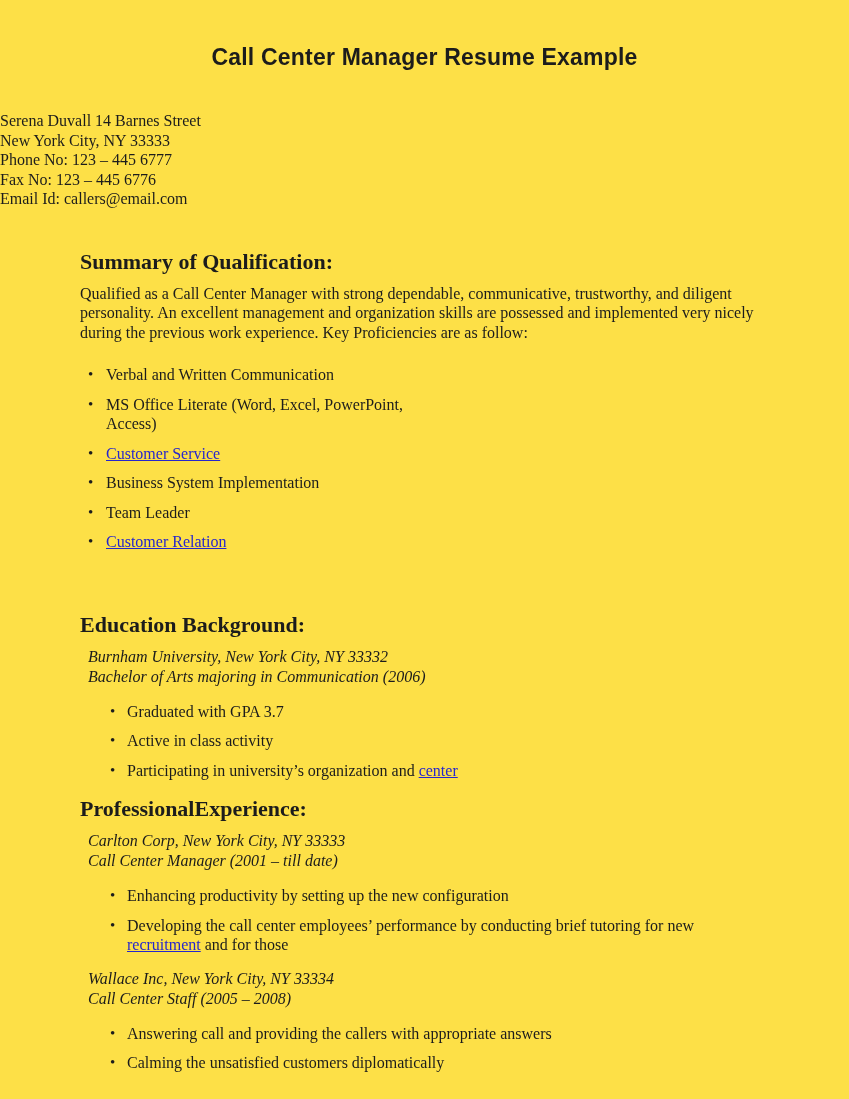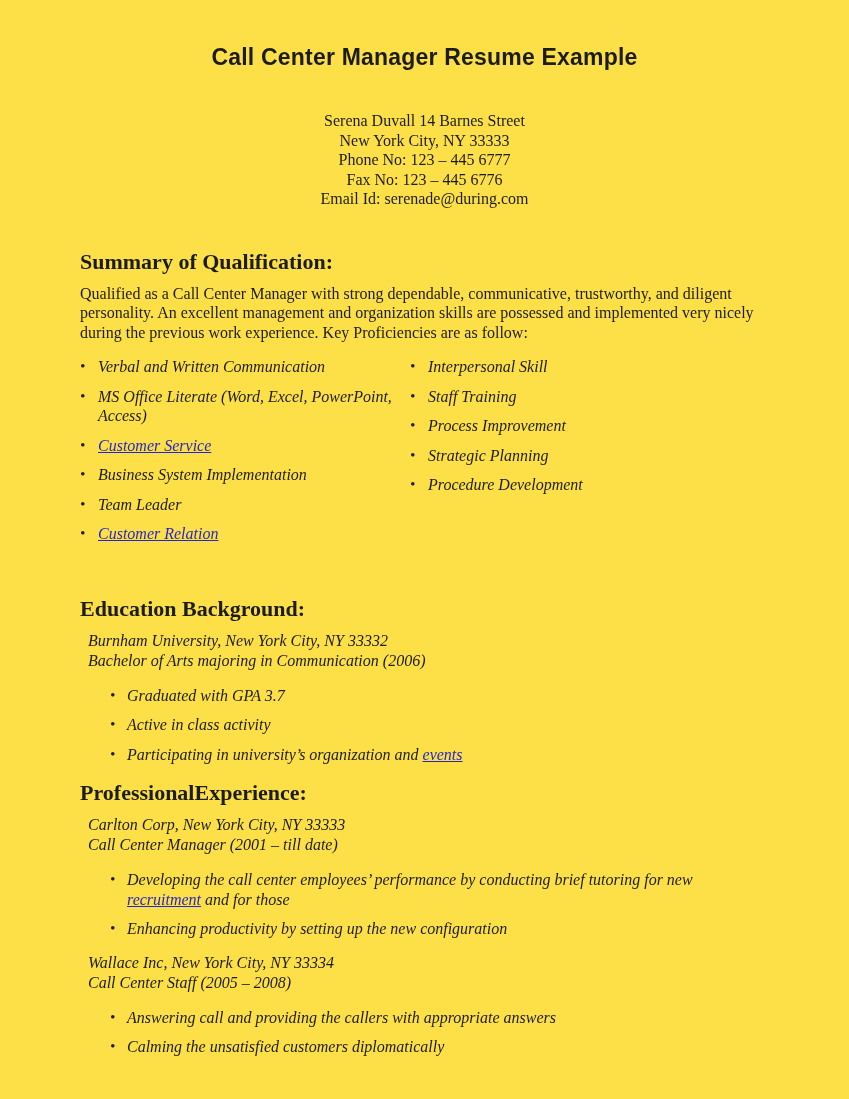--- a/index.html
+++ b/index.html
@@ -17,21 +17,20 @@
   .doc-title {
     font-family: "Liberation Sans", sans-serif;
     font-size: 23px;
     font-weight: bold;
     text-align: center;
     margin: 0;
     padding-top: 44px;
     letter-spacing: 0.2px;
   }
   .contact-block {
-    text-align: center;
     margin-top: 40px;
     line-height: 19.5px;
   }
   .content {
     padding: 0 85px 0 80px;
   }
   .section-heading {
     font-family: "Liberation Serif", serif;
     font-size: 22px;
     font-weight: bold;
@@ -41,23 +40,22 @@
   .summary-paragraph {
     margin: 0;
     line-height: 19.5px;
   }
   .skills-row {
     display: flex;
     margin-top: 15px;
   }
   ul.bullet-list {
     list-style: none;
-    margin: 0;
+    margin: 8px;
     padding: 0;
-    font-style: italic;
   }
   ul.bullet-list li {
     position: relative;
     padding-left: 18px;
     margin-bottom: 10px;
     line-height: 19.5px;
   }
   ul.bullet-list li::before {
     content: "\2022";
     position: absolute;
@@ -90,68 +88,61 @@
 
 <div class="page">
 
   <h1 class="doc-title">Call Center Manager Resume Example</h1>
 
   <div class="contact-block">
     <div>Serena Duvall 14 Barnes Street</div>
     <div>New York City, NY 33333</div>
     <div>Phone No: 123 – 445 6777</div>
     <div>Fax No: 123 – 445 6776</div>
-    <div>Email Id: serenade@during.com</div>
+    <div>Email Id: callers@email.com</div>
   </div>
 
   <div class="content">
 
     <div class="summary-section">
       <h2 class="section-heading">Summary of Qualification:</h2>
       <p class="summary-paragraph">Qualified as a Call Center Manager with strong dependable, communicative, trustworthy, and diligent personality. An excellent management and organization skills are possessed and implemented very nicely during the previous work experience. Key Proficiencies are as follow:</p>
 
       <div class="skills-row">
         <ul class="bullet-list skills-left">
           <li><span>Verbal and Written Communication</span></li>
           <li><span>MS Office Literate (Word, Excel, PowerPoint, Access)</span></li>
           <li><a class="doc-link">Customer Service</a></li>
           <li><span>Business System Implementation</span></li>
           <li><span>Team Leader</span></li>
           <li><a class="doc-link">Customer Relation</a></li>
         </ul>
-        <ul class="bullet-list skills-right">
-          <li><span>Interpersonal Skill</span></li>
-          <li><span>Staff Training</span></li>
-          <li><span>Process Improvement</span></li>
-          <li><span>Strategic Planning</span></li>
-          <li><span>Procedure Development</span></li>
-        </ul>
       </div>
     </div>
 
     <div class="education-section">
       <h2 class="section-heading">Education Background:</h2>
       <div class="italic-line">Burnham University, New York City, NY 33332</div>
       <div class="italic-line">Bachelor of Arts majoring in Communication (2006)</div>
       <ul class="bullet-list sub-list">
         <li><span>Graduated with GPA 3.7</span></li>
         <li><span>Active in class activity</span></li>
-        <li><span>Participating in university’s organization and </span><a class="doc-link">events</a></li>
+        <li><span>Participating in university’s organization and </span><a class="doc-link">center</a></li>
       </ul>
     </div>
 
     <div class="experience-section">
       <h2 class="section-heading">ProfessionalExperience:</h2>
 
       <div class="job-block">
         <div class="italic-line">Carlton Corp, New York City, NY 33333</div>
         <div class="italic-line">Call Center Manager (2001 – till date)</div>
         <ul class="bullet-list sub-list job-bullets">
+          <li class="exp-li"><span>Enhancing productivity by setting up the new configuration</span></li>
           <li class="exp-li"><span>Developing the call center employees’ performance by conducting brief tutoring for new </span><a class="doc-link">recruitment</a><span> and for those</span></li>
-          <li class="exp-li"><span>Enhancing productivity by setting up the new configuration</span></li>
         </ul>
       </div>
 
       <div class="job-block">
         <div class="italic-line">Wallace Inc, New York City, NY 33334</div>
         <div class="italic-line">Call Center Staff (2005 – 2008)</div>
         <ul class="bullet-list sub-list job-bullets">
           <li class="exp-li"><span>Answering call and providing the callers with appropriate answers</span></li>
           <li class="exp-li"><span>Calming the unsatisfied customers diplomatically</span></li>
         </ul>

